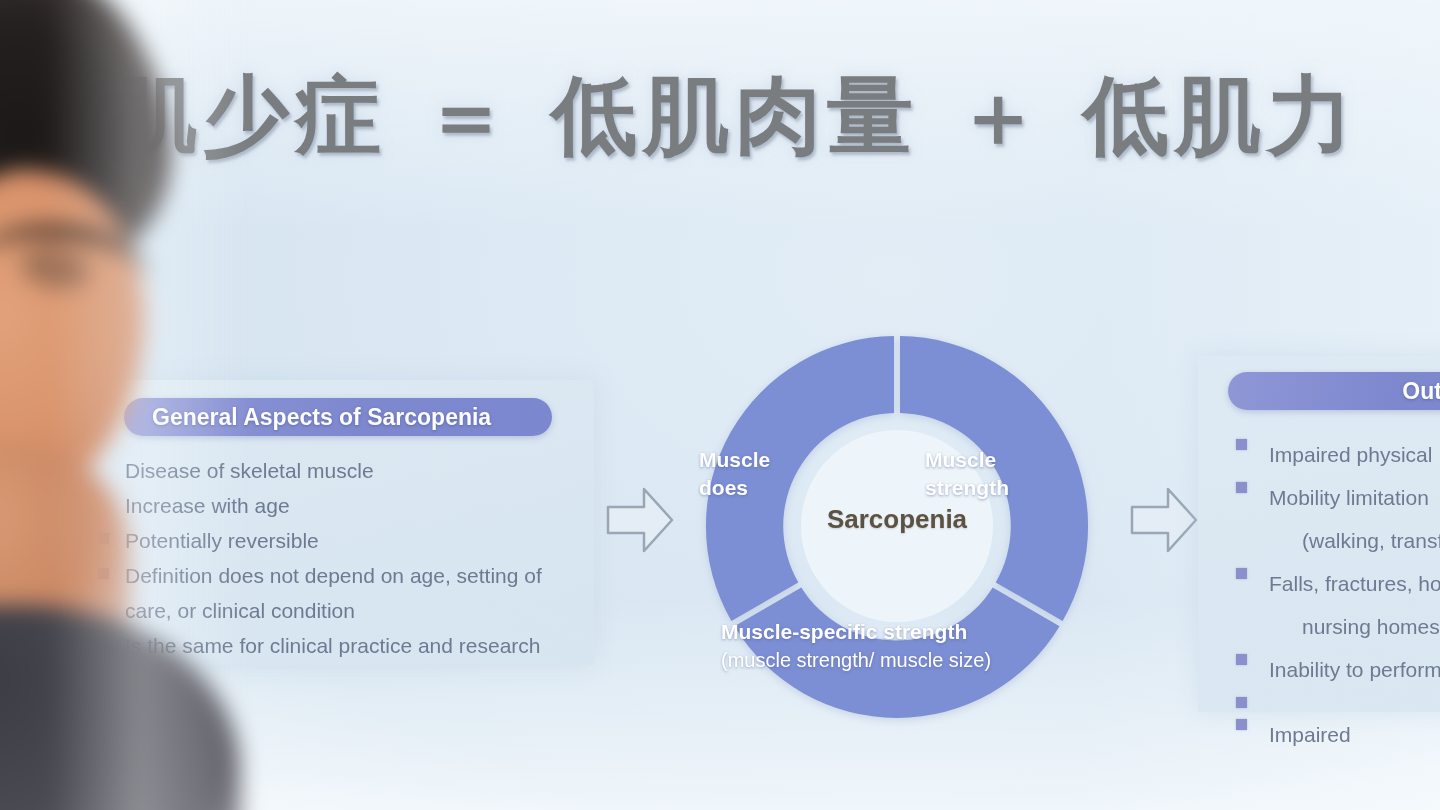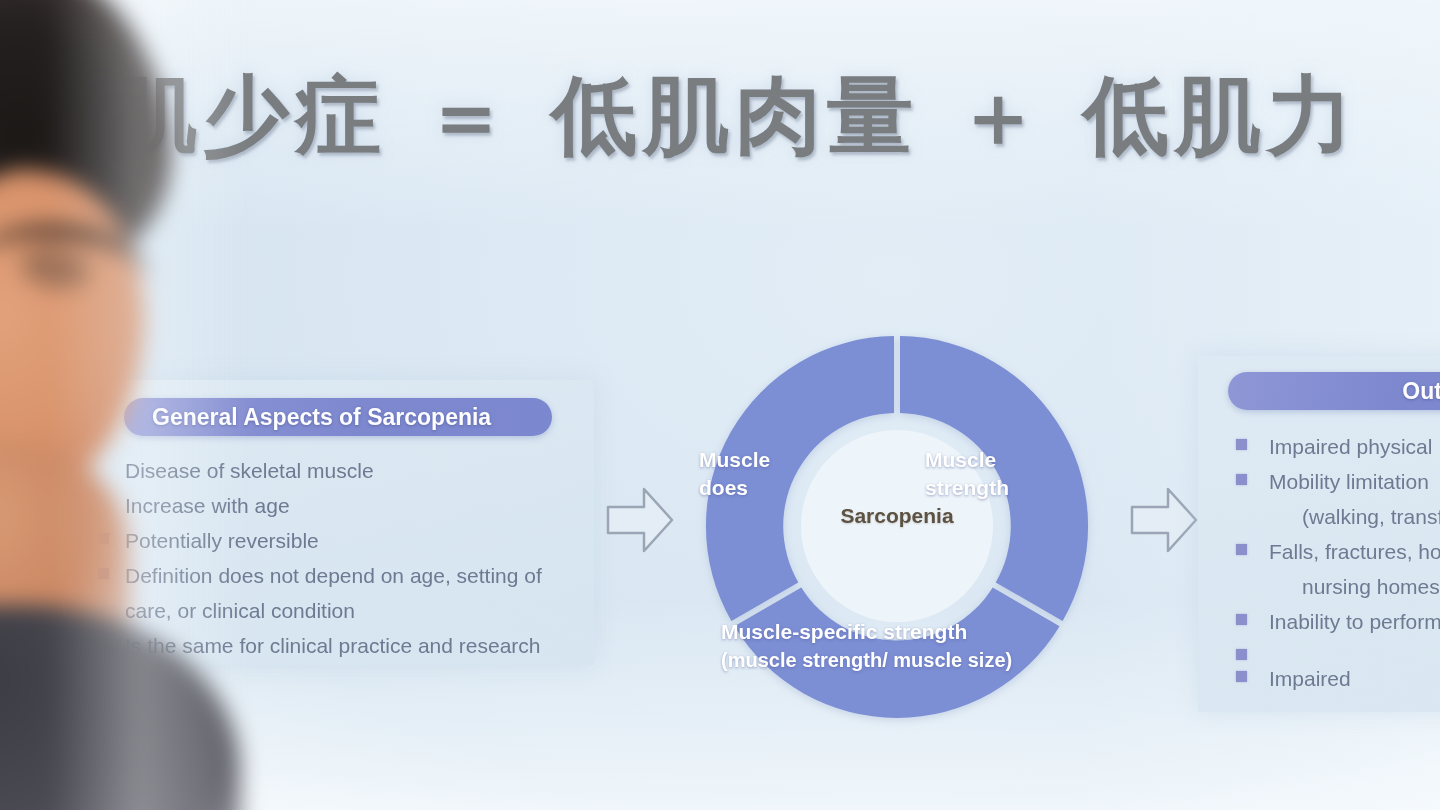--- a/index.html
+++ b/index.html
@@ -149,21 +149,21 @@
     top: 16px;
     width: 300px;
     justify-content: flex-end;
     padding-right: 26px;
   }
   #panel-outcomes .bullet-list {
     left: 38px;
     top: 74px;
     width: 310px;
   }
-  #panel-outcomes .bullet-text { padding-left: 22px; }
+  #panel-outcomes .bullet-text { padding-left: 22px; margin-top: 8px; }
   #panel-outcomes .bullet-text.cont { padding-left: 55px; }
 
   
   #donut-diagram {
     position: absolute;
     left: 677px;
     top: 306px;
     width: 440px;
     height: 440px;
   }
@@ -177,31 +177,31 @@
     color: #ffffff;
     text-shadow: 0 1px 3px rgba(85,95,155,0.55);
     white-space: nowrap;
     pointer-events: none;
   }
   #label-muscle-mass { left: 22px; top: 140px; width: 170px; }
   #label-muscle-strength { left: 248px; top: 140px; width: 170px; }
   #label-muscle-specific { left: 44px; top: 312px; width: 320px; }
   .seg-label .sub {
     display: block;
-    font-weight: 700;
+    font-weight: 400;
     font-size: 20px;
   }
   #label-center {
     position: absolute;
     left: 110px;
     top: 198px;
     width: 220px;
     text-align: center;
     font-weight: 700;
-    font-size: 21px;
+    font-size: 26px;
     color: #5c5244;
     text-shadow: 0 1px 2px rgba(150,145,130,0.4);
     pointer-events: none;
   }
 
   
   .flow-arrow {
     position: absolute;
     width: 72px;
     height: 78px;

